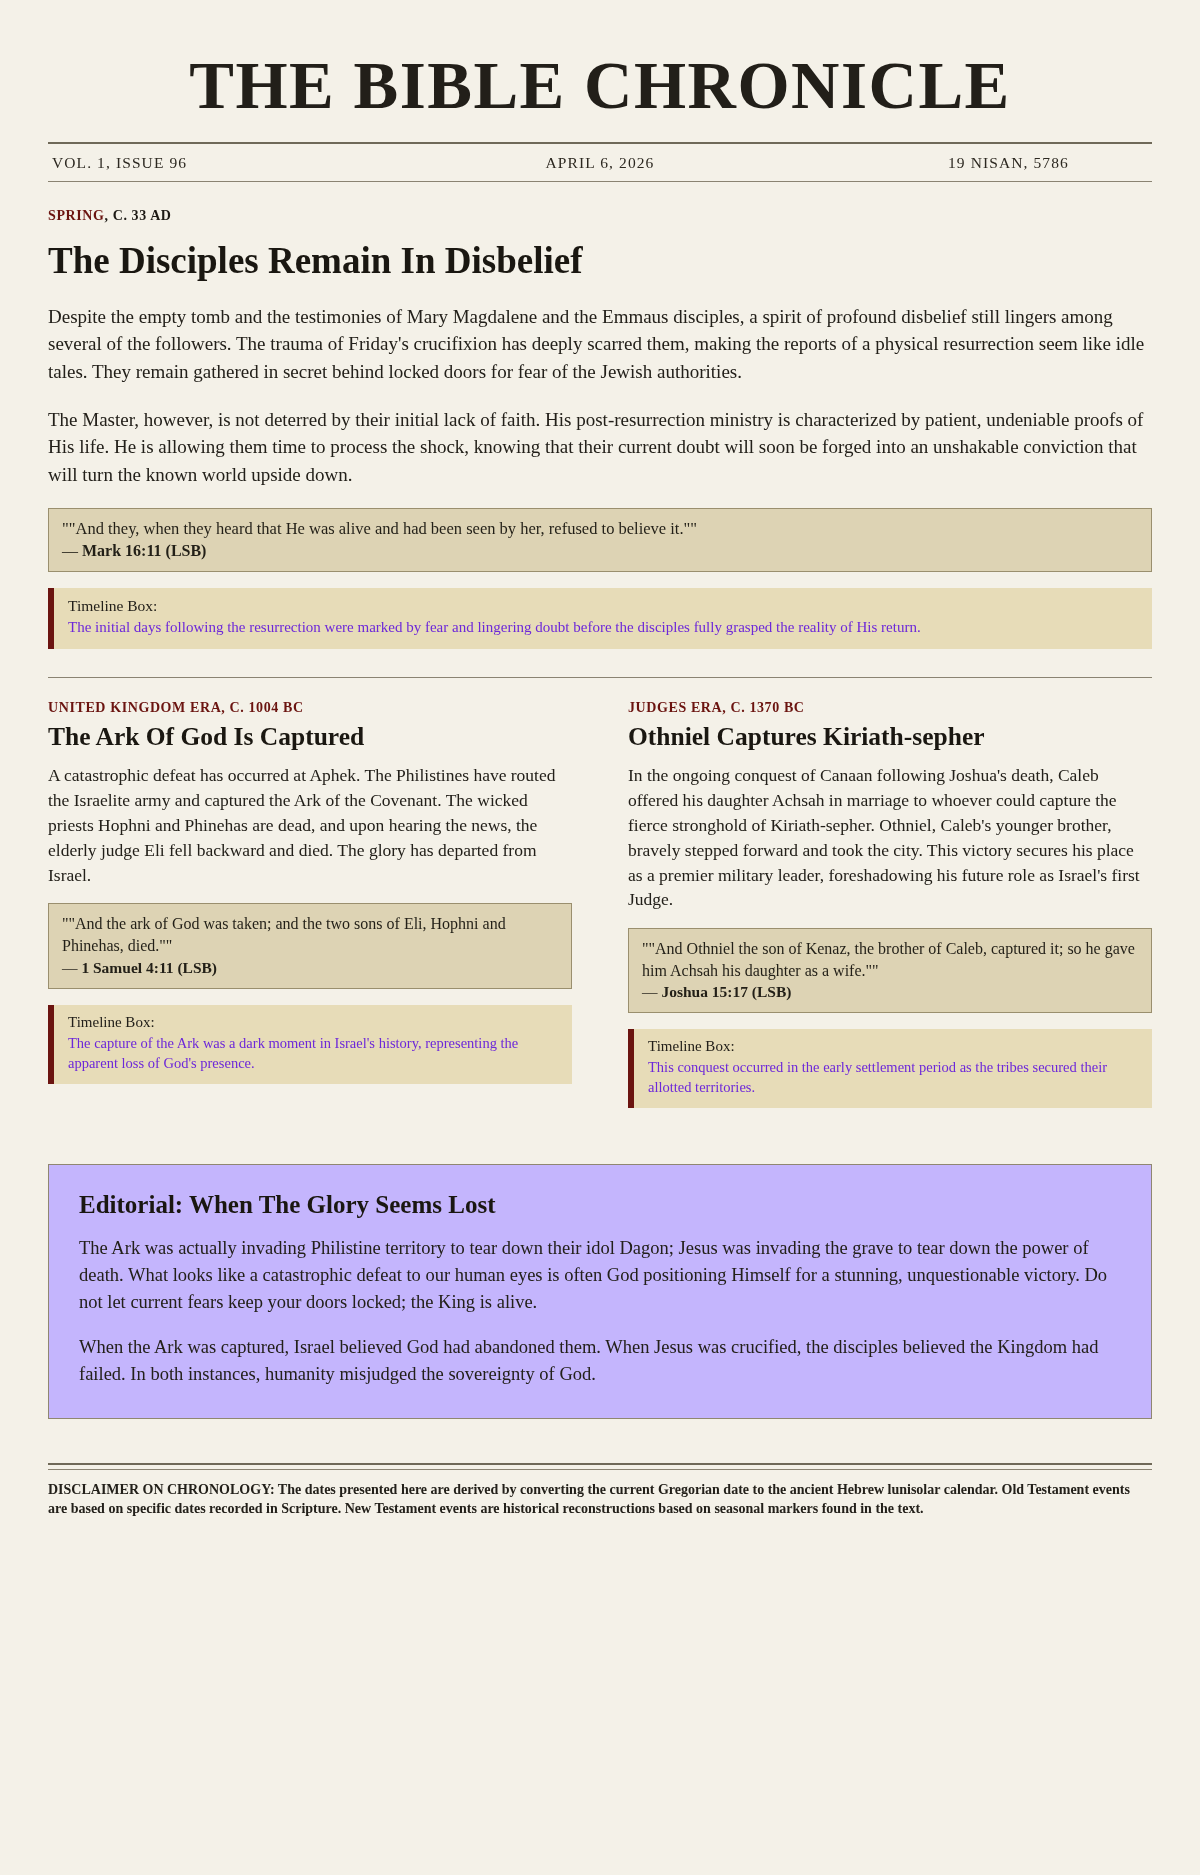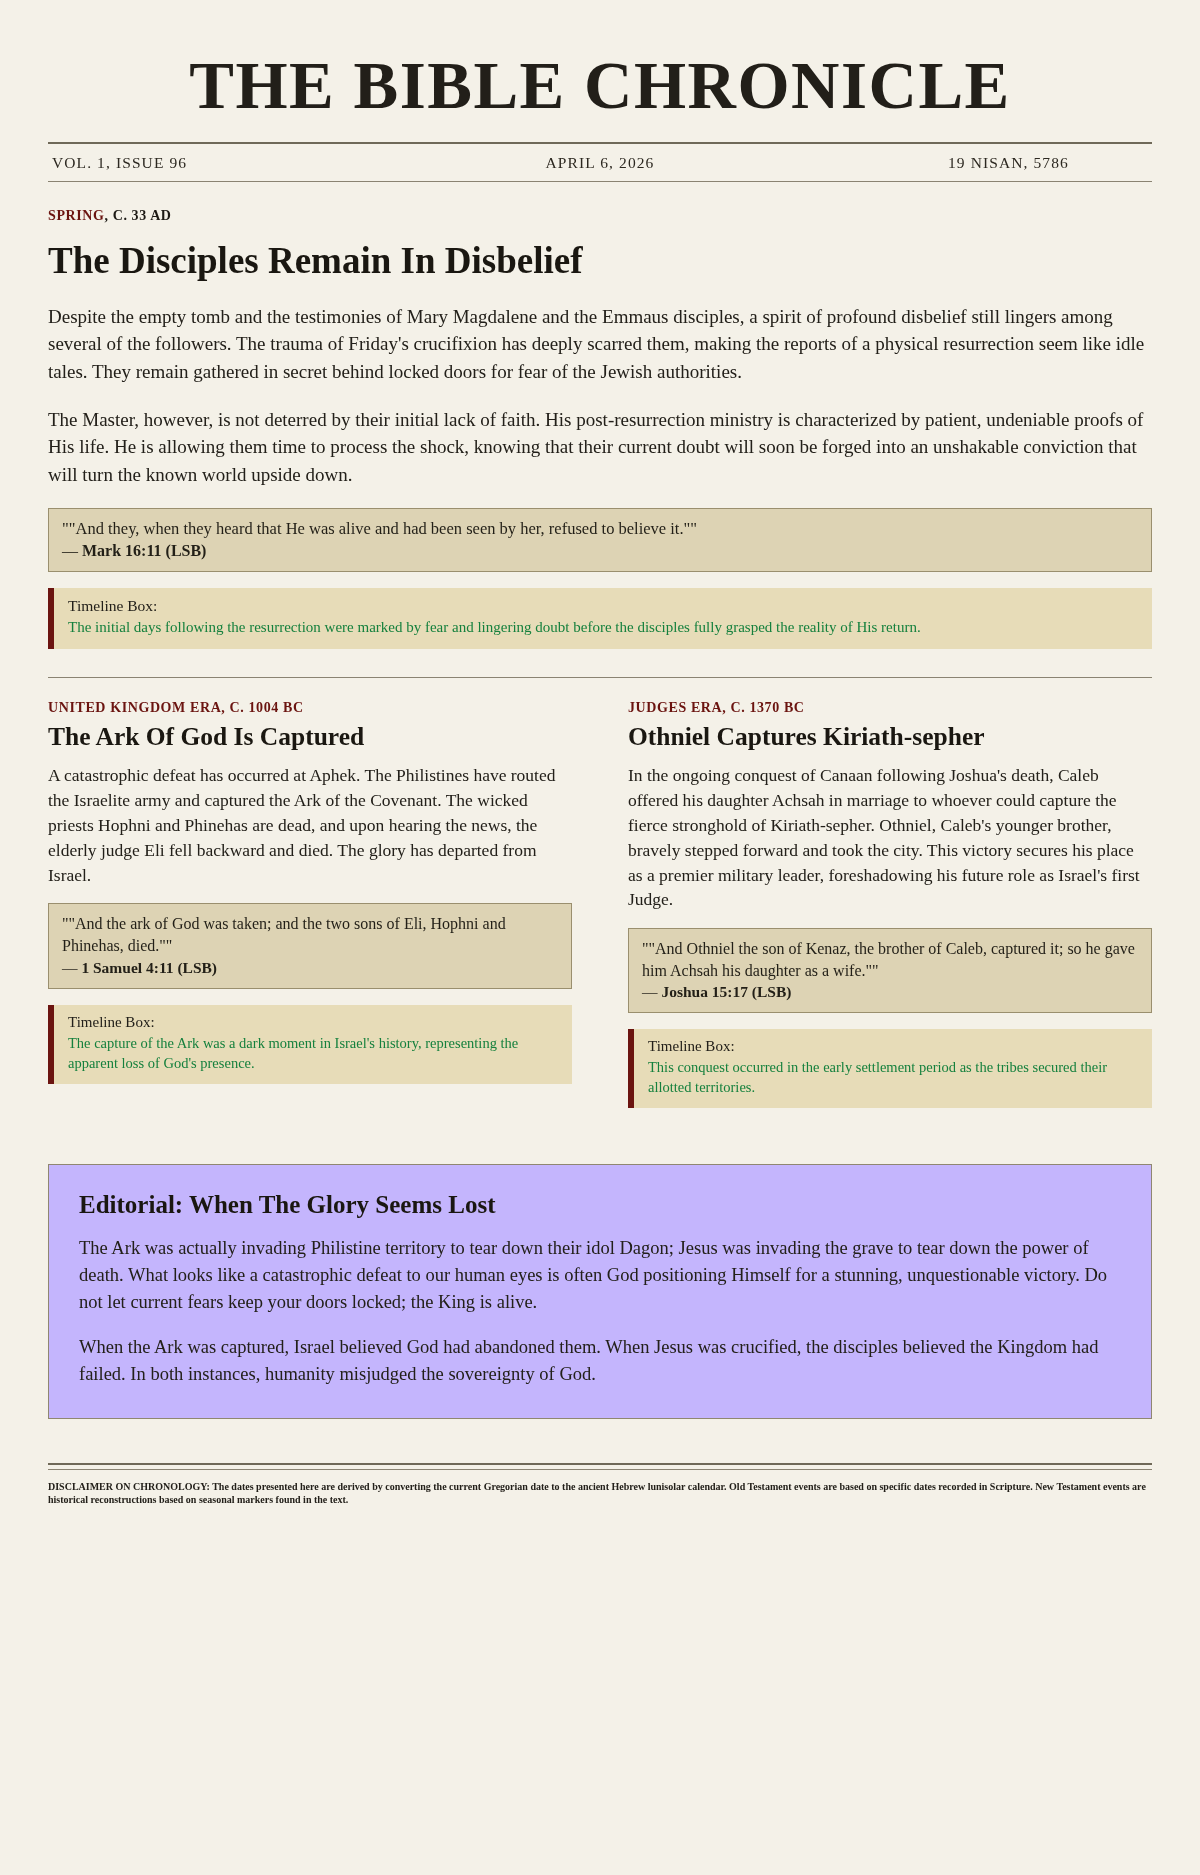--- a/index.html
+++ b/index.html
@@ -109,21 +109,21 @@
     margin: 16px 0 0 0;
   }
   .timeline-label {
     font-size: 15.5px;
     color: #23201a;
     margin-bottom: 2px;
   }
   .timeline-text {
     font-size: 15px;
     line-height: 1.38;
-    color: #15803d;
+    color: #6d28d9;
   }
 
   
   .section-divider {
     border-top: 1px solid #8a8372;
     margin: 28px 0 0 0;
   }
   .columns {
     display: flex;
     gap: 56px;
@@ -171,21 +171,21 @@
   }
   .editorial p:last-child { margin-bottom: 0; }
 
   
   .footer-rules {
     margin-top: 44px;
   }
   .footer-rules .r1 { border-top: 2px solid #6f6958; }
   .footer-rules .r2 { border-top: 1px solid #8a8372; margin-top: 4px; }
   .disclaimer {
-    font-size: 10px;
+    font-size: 14px;
     font-weight: 700;
     line-height: 1.38;
     padding-top: 10px;
     color: #23201a;
   }
 </style>
 </head>
 <body>
 
 <div class="page">

